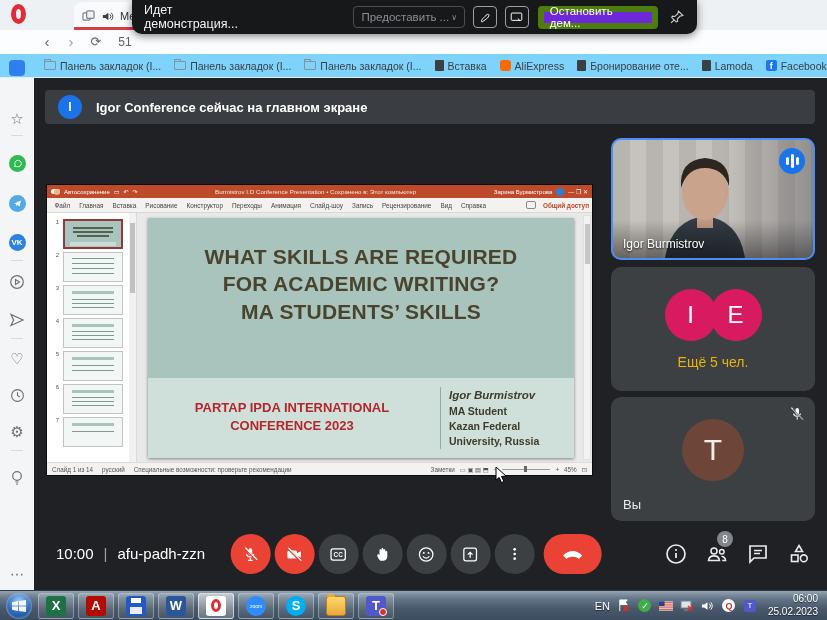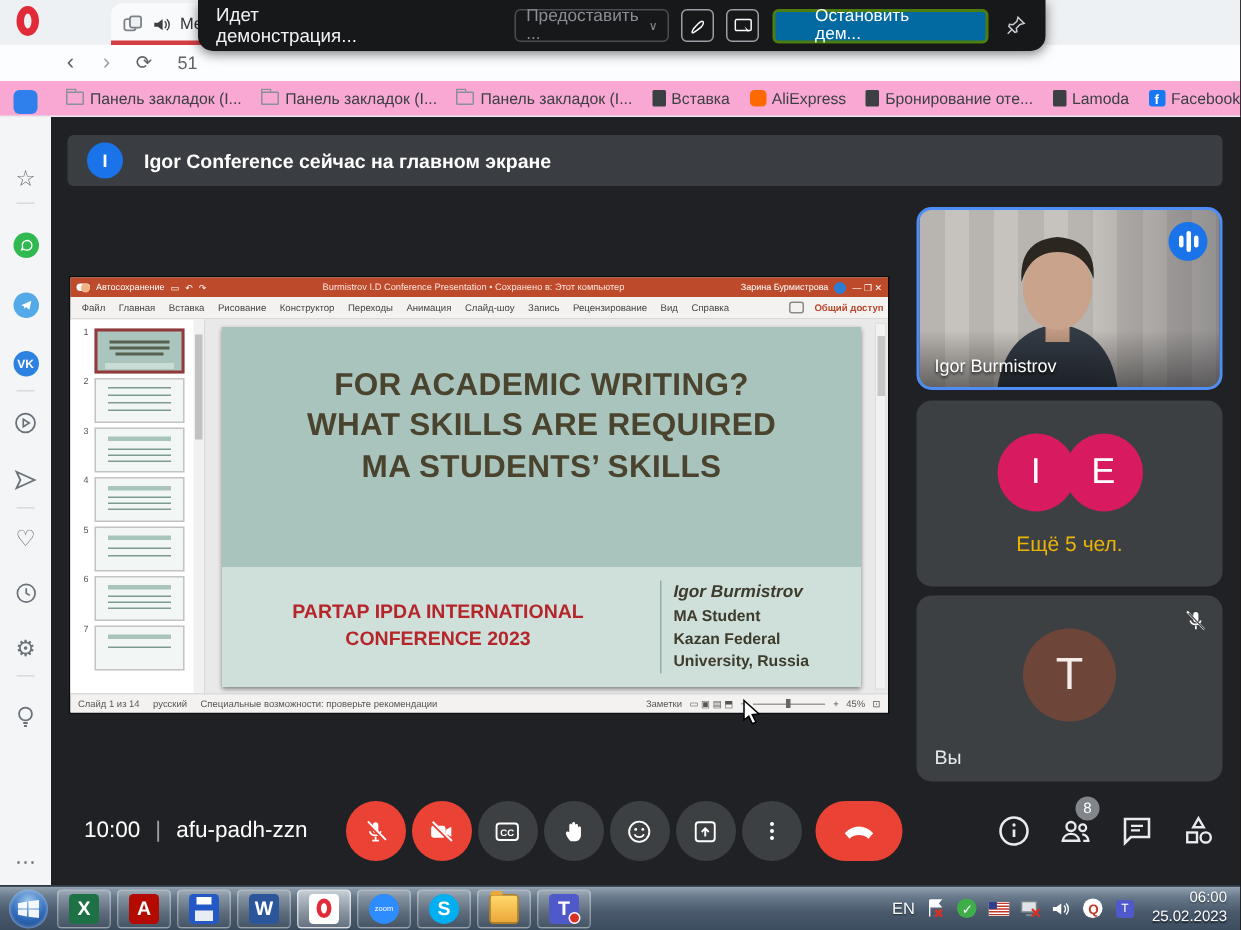--- a/index.html
+++ b/index.html
@@ -18,38 +18,38 @@
   .tab-ic { width:13px; height:13px; flex:0 0 auto; }
   .overlay { position:absolute; left:132px; top:0; width:565px; height:34px; background:#17181a;
              border-radius:0 0 10px 10px; display:flex; align-items:center; padding:0 12px;
              color:#fff; z-index:30; box-shadow:0 2px 8px rgba(0,0,0,.5); }
   .overlay .status { font-size:12.5px; color:#f1f3f4; }
   .ov-drop { margin-left:84px; width:112px; height:22px; border:1px solid #4a4d52; border-radius:4px;
              color:#8a8f95; font-size:11.5px; display:flex; align-items:center; justify-content:space-between;
              padding:0 7px; }
   .ov-sq { width:24px; height:22px; border:1px solid #9aa0a6; border-radius:4px; margin-left:8px;
            display:flex; align-items:center; justify-content:center; }
-  .ov-stop { margin-left:9px; height:23px; border:2px solid #4d7c0f; border-radius:4px; color:#fff;
-             font-size:11.5px; display:flex; align-items:center; padding:0 26px; background:#0369a1; }
+  .ov-stop { margin-left:9px; height:23px; border:6px solid #4d7c0f; border-radius:4px; color:#fff;
+             font-size:11.5px; display:flex; align-items:center; padding:0 6px; background:#6d28d9; }
   .ov-pin { margin-left:11px; width:16px; height:16px; }
 
   .addr-row { position:absolute; left:0; top:30px; right:0; height:24px; background:#fcfdfe; }
   .nav-ic { position:absolute; top:2px; width:18px; height:19px; color:#5f6368; font-size:15px;
             display:flex; align-items:center; justify-content:center; }
   .url-field { position:absolute; left:140px; top:33px; width:505px; height:18px; background:#f1f3f5;
                border-radius:10px; display:flex; align-items:center; gap:5px; padding:0 8px; }
   .url-ic { width:10px; height:10px; border-radius:2px; }
   .url-text { font-size:11px; color:#4d5a68; }
   .url-text .path { color:#97a2ad; }
   .addr-right { position:absolute; right:6px; top:31px; display:flex; align-items:center; gap:9px; color:#5f6368; }
   .ext-box { width:13px; height:13px; border:1px solid #b7bcc1; border-radius:3px; background:#e9ecee; }
   .avatar-chip { width:17px; height:17px; border-radius:50%; background:#cfe0f4; display:flex;
                  align-items:flex-end; justify-content:center; overflow:hidden; }
 
-  .bm-row { position:absolute; left:0; top:54px; right:0; height:24px; background:#f9a8d4;
+  .bm-row { position:absolute; left:0; top:54px; right:0; height:24px; background:#7dd3fc;
             border-bottom:1px solid #e8eaec; display:flex; align-items:center; gap:13px;
             padding-left:44px; font-size:10.5px; color:#3c4043; }
   .bm { display:flex; align-items:center; gap:4px; white-space:nowrap; }
   .bm-folder { width:12px; height:9px; border:1px solid #8a9097; border-radius:1px; position:relative; }
   .bm-folder::before { content:""; position:absolute; left:-1px; top:-3px; width:5px; height:2px;
                        border:1px solid #8a9097; border-bottom:none; border-radius:1px 1px 0 0; }
   .bm-page { width:9px; height:11px; background:#3c4043; border-radius:1px; }
   .bm-ali { width:11px; height:11px; background:#ff6a00; border-radius:3px; }
   .bm-fb { width:11px; height:11px; background:#1877f2; border-radius:2px; color:#fff; font-size:9px;
            font-weight:bold; display:flex; align-items:center; justify-content:center; }
@@ -442,22 +442,22 @@
                 <i class="t-line light" style="top:13px"></i>
               </span>
             </div>
           <div class="thumb-scroll">
               <span class="ts-thumb"></span>
             </div>
         </div>
         <div class="slide-area">
           <div class="slide">
             <div class="slide-title">
+              <div>WHAT SKILLS ARE REQUIRED</div>
               <div>FOR ACADEMIC WRITING?</div>
-              <div>WHAT SKILLS ARE REQUIRED</div>
               <div>MA STUDENTS’ SKILLS</div>
             </div>
             <div class="slide-bottom">
               <div class="conf">
                 <div>PARTAP IPDA INTERNATIONAL</div>
                 <div>CONFERENCE 2023</div>
               </div>
               <div class="speaker">
                 <div class="name">Igor Burmistrov</div>
                 <div>MA Student</div>

